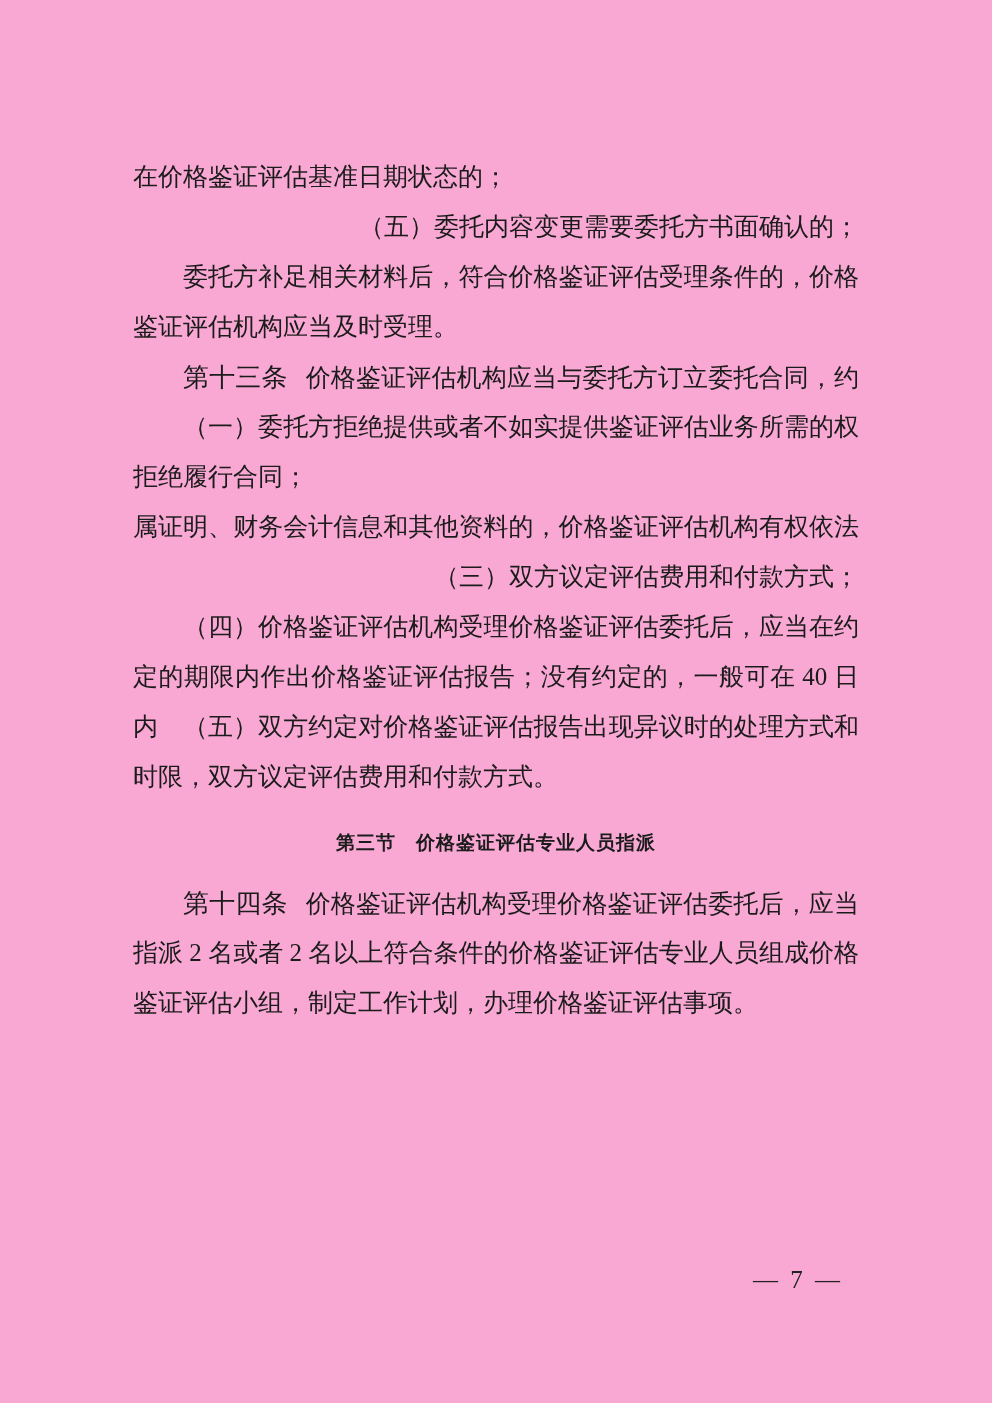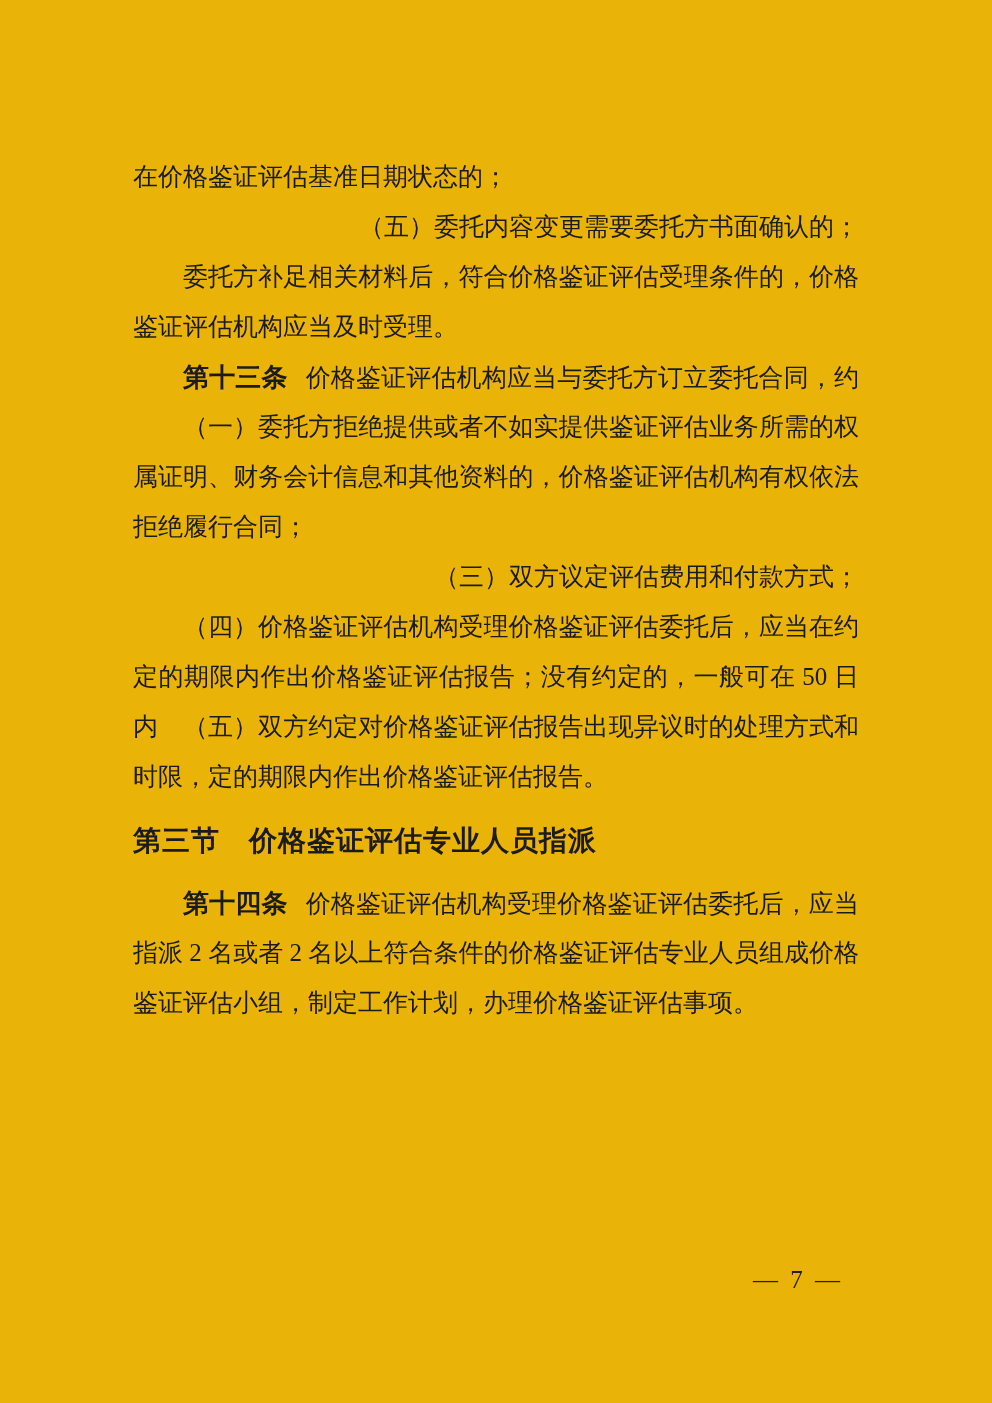--- a/index.html
+++ b/index.html
@@ -11,21 +11,21 @@
     width: 992px;
     height: 1403px;
     position: relative;
     overflow: hidden;
     font-family: "Liberation Serif", "DejaVu Serif", serif;
     color: #1b1b1b;
   }
   .page {
     position: absolute;
     inset: 0;
-    background: #eab308;
+    background: #f9a8d4;
   }
   .doc {
     position: absolute;
     left: 133px;
     top: 152px;
     width: 726px;
   }
   .ln {
     height: 50px;
     line-height: 50px;
@@ -37,33 +37,33 @@
   .fill {
     text-align: justify;
     text-align-last: justify;
   }
   
   .ind {
     padding-left: 50px;
     text-align: right;
   }
   .article-num {
-    font-weight: 700;
+    font-weight: 400;
     font-size: 26px;
     margin-right: 18px;
     font-family: "Liberation Sans", "DejaVu Sans", sans-serif;
   }
   .heading {
     height: 50px;
     line-height: 50px;
     margin: 16px 0 10px 0;
-    text-align: left;
+    text-align: center;
     font-weight: 700;
-    font-size: 28px;
-    font-family: Liberation Mono, monospace;
+    font-size: 19px;
+    font-family: Liberation Serif, serif;
     letter-spacing: 1px;
   }
   .pageno {
     position: absolute;
     left: 753px;
     top: 1262px;
     height: 36px;
     line-height: 36px;
     font-size: 25px;
     letter-spacing: 3px;
@@ -78,31 +78,31 @@
   <div class="doc">
 
     <div class="ln">在价格鉴证评估基准日期状态的；</div>
     <div class="ln ind">（五）委托内容变更需要委托方书面确认的；</div>
     <div class="ln ind fill">委托方补足相关材料后，符合价格鉴证评估受理条件的，价格</div>
     <div class="ln">鉴证评估机构应当及时受理。</div>
 
     <div class="ln ind fill"><span class="article-num">第十三条</span><span>价格鉴证评估机构应当与委托方订立委托合同，约</span></div>
 
     <div class="ln ind fill">（一）委托方拒绝提供或者不如实提供鉴证评估业务所需的权</div>
+    <div class="ln">拒绝履行合同；</div>
     <div class="ln fill">属证明、财务会计信息和其他资料的，价格鉴证评估机构有权依法</div>
-    <div class="ln">拒绝履行合同；</div>
 
 
     <div class="ln ind">（三）双方议定评估费用和付款方式；</div>
 
     <div class="ln ind fill">（四）价格鉴证评估机构受理价格鉴证评估委托后，应当在约</div>
-    <div class="ln fill">定的期限内作出价格鉴证评估报告；没有约定的，一般可在 50 日内</div>
+    <div class="ln fill">定的期限内作出价格鉴证评估报告；没有约定的，一般可在 40 日内</div>
 
     <div class="ln ind fill">（五）双方约定对价格鉴证评估报告出现异议时的处理方式和</div>
-    <div class="ln">时限，定的期限内作出价格鉴证评估报告。</div>
+    <div class="ln">时限，双方议定评估费用和付款方式。</div>
 
     <div class="heading">第三节　价格鉴证评估专业人员指派</div>
 
     <div class="ln ind fill"><span class="article-num">第十四条</span><span>价格鉴证评估机构受理价格鉴证评估委托后，应当</span></div>
     <div class="ln fill">指派 2 名或者 2 名以上符合条件的价格鉴证评估专业人员组成价格</div>
     <div class="ln">鉴证评估小组，制定工作计划，办理价格鉴证评估事项。</div>
 
   </div>
 
   <div class="pageno">— 7 —</div>

